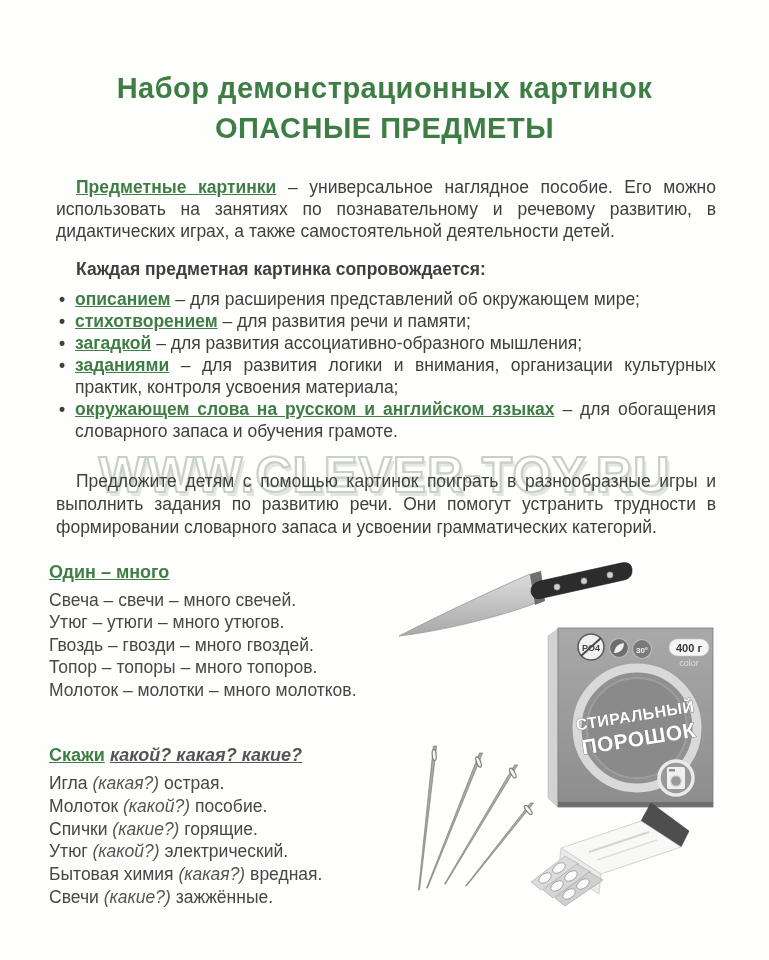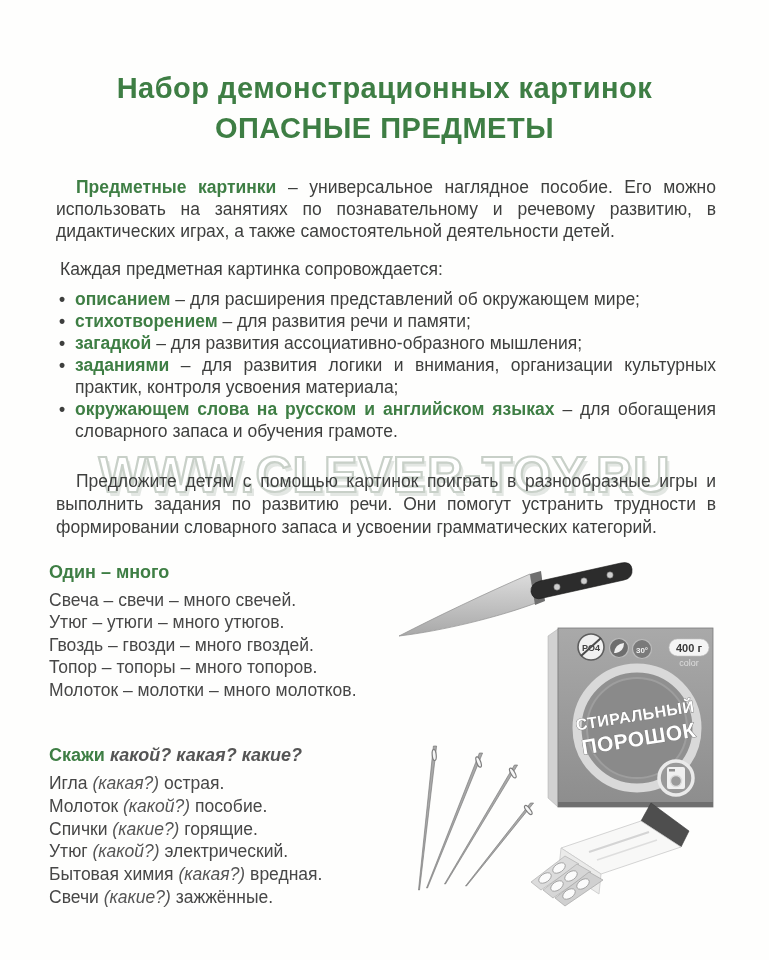--- a/index.html
+++ b/index.html
@@ -5,25 +5,25 @@
   html,body{margin:0;padding:0;background:#ffffff;}
   .page{position:relative;width:769px;height:960px;background:#fefefd;overflow:hidden;
         font-family:"Liberation Sans","DejaVu Sans",sans-serif;color:#3e3f3e;}
   .watermark{position:absolute;top:446px;left:0;width:100%;text-align:center;z-index:0;
         font-size:50px;font-weight:bold;letter-spacing:1px;color:#ffffff;
         -webkit-text-stroke:2.2px #c8d0c8;text-shadow:3px 4px 0 #e3e7e3;}
   .content{position:absolute;inset:0;z-index:1;}
   .t1,.t2{position:absolute;left:0;width:100%;text-align:center;margin:0;
         font-size:29px;font-weight:bold;color:#3e7e44;letter-spacing:.5px;}
   .t1{top:72px;} .t2{top:112px;}
-  .g{color:#3e7e44;font-weight:bold;}
+  .g{color:#3e7e44;font-weight:bold;text-decoration:underline;}
   p{margin:0;}
   .p1{position:absolute;top:176px;left:56px;width:660px;font-size:17.5px;line-height:22px;
       text-align:justify;text-indent:20px;}
-  .pintro{position:absolute;top:259px;left:40px;width:660px;font-size:17.5px;text-indent:20px;}
+  .pintro{position:absolute;top:259px;left:56px;width:660px;font-size:17.5px;text-indent:20px;font-weight:bold;}
   .blist{position:absolute;top:288px;left:58px;width:658px;margin:0;padding:0;list-style:none;
       font-size:17.5px;line-height:22px;}
   .blist li{position:relative;padding-left:17px;text-align:justify;}
   .blist li::before{content:"\2022";position:absolute;left:1px;top:0;font-weight:bold;color:#3e3f3e;}
   .p2{position:absolute;top:470px;left:56px;width:660px;font-size:17.5px;line-height:23px;
       text-align:justify;text-indent:20px;}
   .sec{position:absolute;left:49px;font-size:17.5px;color:#474747;}
   .sec h3{margin:0 0 6px 0;font-size:18px;}
   .sec .ln{line-height:22.4px;}
   .sec1{top:562px;width:345px;}

